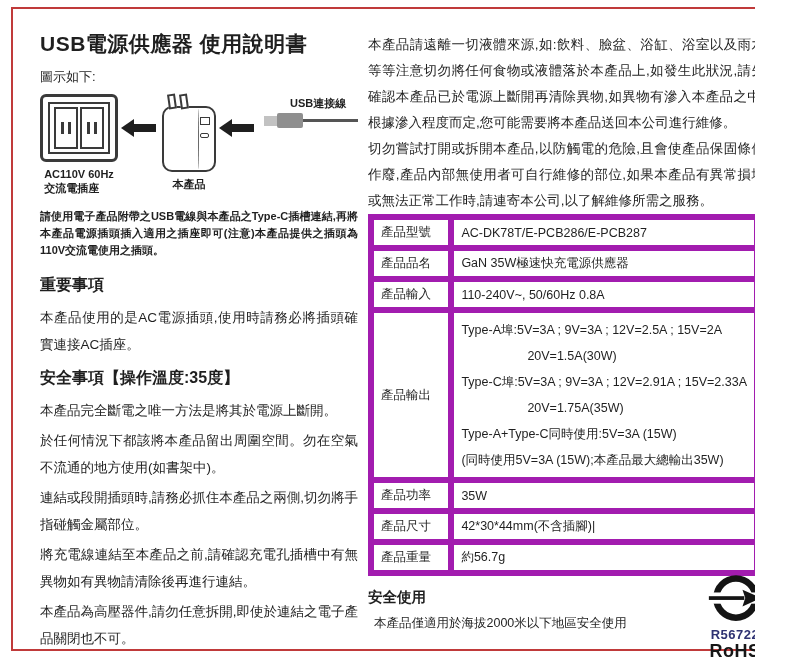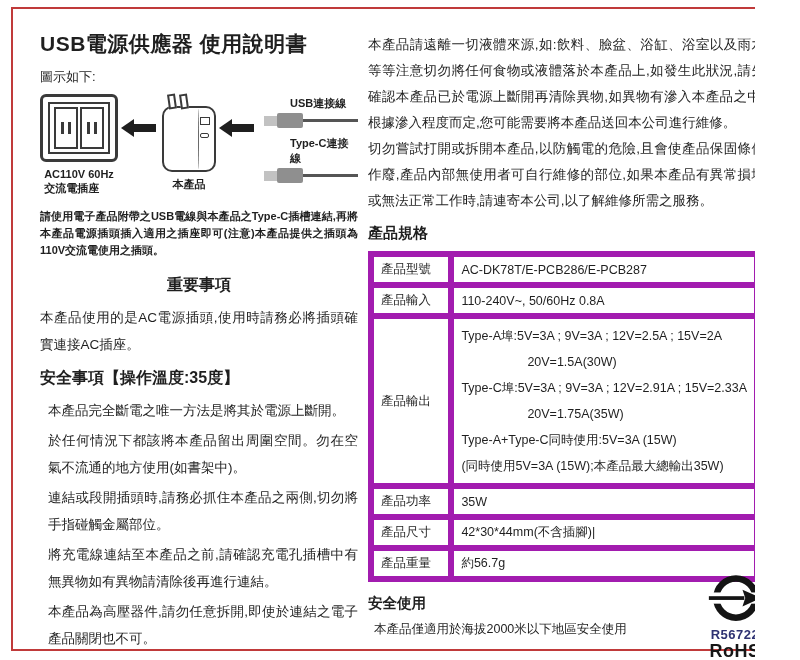--- a/index.html
+++ b/index.html
@@ -40,24 +40,24 @@
   .cables{flex:1;display:flex;flex-direction:column;margin-left:4px;margin-top:2px;}
   .cable{margin-bottom:8px;}
   .cable-label{font-size:11px;font-weight:bold;margin:0 0 2px 26px;}
   .conn{display:flex;align-items:center;}
   .conn .metal{width:13px;height:10px;background:#c2c2c2;}
   .conn .cbody{width:26px;height:15px;background:#8f8f8f;border-radius:2px;}
   .conn .cord{flex:1;height:3px;background:#555;}
 
   .usage-note{font-size:11px;font-weight:bold;line-height:17px;margin:8px 0 0 0;text-align:justify;}
 
-  .h-important{font-size:16px;font-weight:bold;margin:16px 0 8px 0;text-align:center;}
+  .h-important{font-size:16px;font-weight:bold;margin:16px 0 8px 0;}
   .body-text{font-size:13.5px;line-height:27px;margin:0 0 4px 0;text-align:justify;}
   .h-safety{font-size:16px;font-weight:bold;margin:10px 0 8px 0;}
-  .safety-p{font-size:13.5px;line-height:27px;margin:0 0 3px 8px;text-align:justify;}
+  .safety-p{font-size:13.5px;line-height:27px;margin:0 0 3px 0;text-align:justify;}
 
   
   .right-col{position:absolute;left:368px;top:32px;width:397px;}
   .r-par{font-size:13.5px;line-height:26px;margin:0;text-align:justify;}
   .h-spec{font-size:15px;font-weight:bold;margin:10px 0 8px 0;}
 
   table.spec{border-collapse:collapse;width:392px;}
   table.spec td{border:6px solid #a21caf;font-size:12.5px;padding:4px 7px;vertical-align:middle;}
   td.sl{width:62px;white-space:nowrap;}
   .spec-line{line-height:26px;white-space:nowrap;}
@@ -118,28 +118,20 @@
 
       <div class="cables">
         <div class="cable">
           <div class="cable-label">USB連接線</div>
           <div class="conn">
             <span class="metal"></span>
               <span class="cbody"></span>
               <span class="cord"></span>
           </div>
         </div>
-        <div class="cable">
-          <div class="cable-label">Type-C連接線</div>
-          <div class="conn">
-            <span class="metal"></span>
-              <span class="cbody"></span>
-              <span class="cord"></span>
-          </div>
-        </div>
       </div>
     </div>
 
     <p class="usage-note">請使用電子產品附帶之USB電線與本產品之Type-C插槽連結,再將本產品電源插頭插入適用之插座即可(注意)本產品提供之插頭為110V交流電使用之插頭。</p>
 
     <h2 class="h-important">重要事項</h2>
     <p class="body-text">本產品使用的是AC電源插頭,使用時請務必將插頭確實連接AC插座。</p>
 
     <h2 class="h-safety">安全事項【操作溫度:35度】</h2>
     <p class="safety-p">本產品完全斷電之唯一方法是將其於電源上斷開。</p>
@@ -147,27 +139,30 @@
     <p class="safety-p">連結或段開插頭時,請務必抓住本產品之兩側,切勿將手指碰觸金屬部位。</p>
     <p class="safety-p">將充電線連結至本產品之前,請確認充電孔插槽中有無異物如有異物請清除後再進行連結。</p>
     <p class="safety-p">本產品為高壓器件,請勿任意拆開,即使於連結之電子產品關閉也不可。</p>
     <p class="safety-p">切勿強行將不適用的充電接頭推入本產品的充電端口中,如果接頭無法順利置入,請確認接頭與端口是否匹配,並確認方向是否對應。</p>
   </div>
 
   <div class="right-col">
     <p class="r-par">本產品請遠離一切液體來源,如:飲料、臉盆、浴缸、浴室以及雨水等等注意切勿將任何食物或液體落於本產品上,如發生此狀況,請先確認本產品已於電源上斷開再清除異物,如異物有滲入本產品之中,根據滲入程度而定,您可能需要將本產品送回本公司進行維修。</p>
     <p class="r-par">切勿嘗試打開或拆開本產品,以防觸電的危險,且會使產品保固條件作廢,產品內部無使用者可自行維修的部位,如果本產品有異常損壞或無法正常工作時,請連寄本公司,以了解維修所需之服務。</p>
 
-    <h2 class="h-spec">產品規格</h2>
 
     <table class="spec">
       <tbody>
         <tr>
           <td class="sl">產品型號</td>
           <td>AC-DK78T/E-PCB286/E-PCB287</td>
+        </tr>
+        <tr>
+          <td class="sl">產品品名</td>
+          <td>GaN 35W極速快充電源供應器</td>
         </tr>
         <tr>
           <td class="sl">產品輸入</td>
           <td>110-240V~, 50/60Hz 0.8A</td>
         </tr>
         <tr>
           <td class="sl">產品輸出</td>
           <td>
             <div class="spec-line">Type-A埠:5V=3A ; 9V=3A ; 12V=2.5A ; 15V=2A</div>
             <div class="spec-line indent">20V=1.5A(30W)</div>

